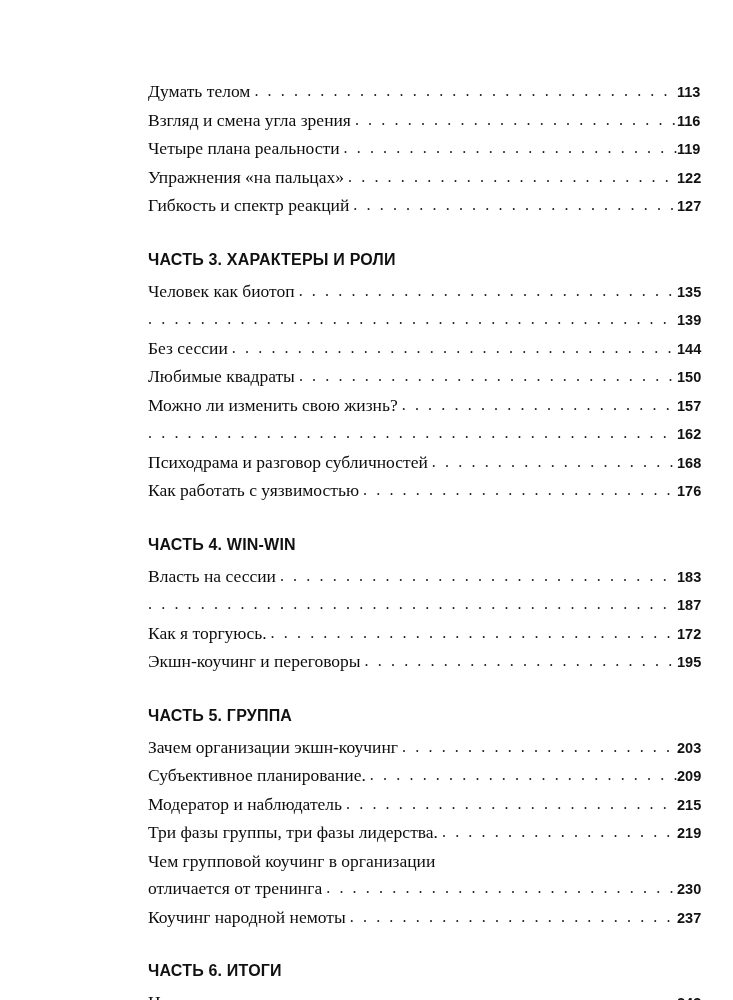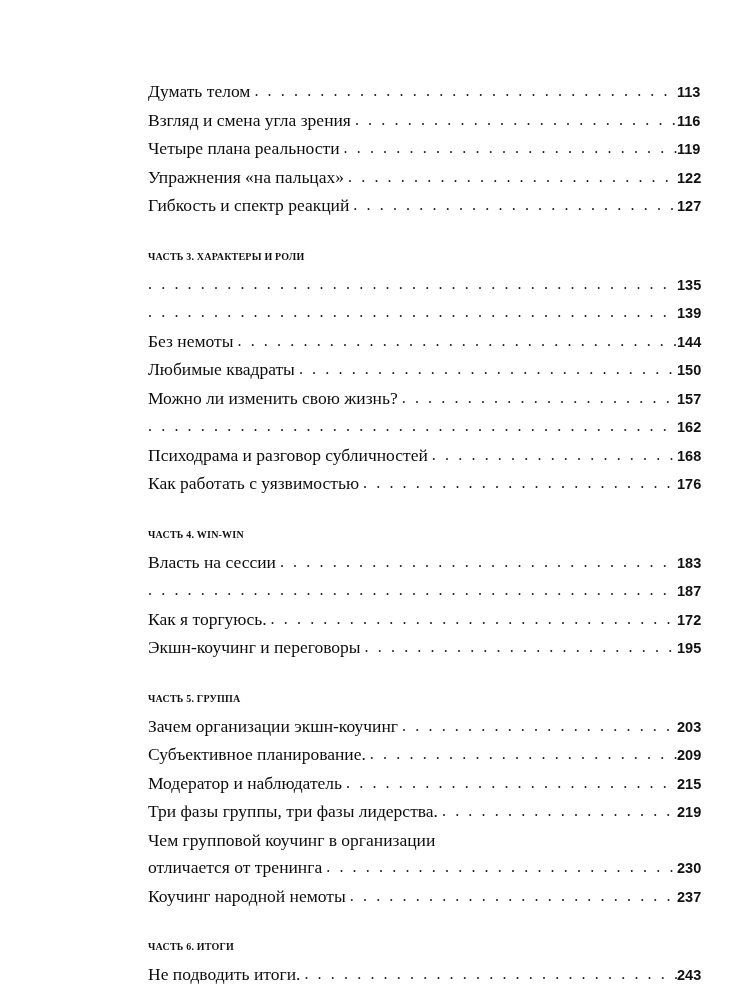--- a/index.html
+++ b/index.html
@@ -26,23 +26,23 @@
   .toc {
     position: absolute;
     left: 148px;
     top: 78px;
     width: 565px;
   }
   .section {
     margin-bottom: 0;
   }
   .section-title {
-    font-family: Liberation Serif, serif;
+    font-family: Liberation Sans, sans-serif;
     font-weight: bold;
-    font-size: 10px;
+    font-size: 16px;
     letter-spacing: 0.2px;
     color: #111111;
     margin-top: 30px;
     margin-bottom: 9px;
   }
   .entry {
     display: flex;
     align-items: baseline;
     width: 100%;
     font-size: 17.5px;
@@ -105,29 +105,30 @@
         </div>
         <div class="entry">
           <span class="label">Гибкость и спектр реакций</span>
           <span class="dots">. . . . . . . . . . . . . . . . . . . . . . . . . . . . . . . . . . . . . . . . . . . . . . . . . . . . . . . . . . . . . . . . . . . . . . . . . . . . . . . . . . . . . . . . . . . . . . . . . . . . . . . . . . . . . . . . . .</span>
           <span class="page-num">127</span>
         </div>
       </div>
       <div class="section">
         <div class="section-title">ЧАСТЬ 3. ХАРАКТЕРЫ И РОЛИ</div>
         <div class="entry">
+          <span class="label">Человек как биотоп</span>
           <span class="dots">. . . . . . . . . . . . . . . . . . . . . . . . . . . . . . . . . . . . . . . . . . . . . . . . . . . . . . . . . . . . . . . . . . . . . . . . . . . . . . . . . . . . . . . . . . . . . . . . . . . . . . . . . . . . . . . . . .</span>
           <span class="page-num">135</span>
         </div>
         <div class="entry">
           <span class="dots">. . . . . . . . . . . . . . . . . . . . . . . . . . . . . . . . . . . . . . . . . . . . . . . . . . . . . . . . . . . . . . . . . . . . . . . . . . . . . . . . . . . . . . . . . . . . . . . . . . . . . . . . . . . . . . . . . .</span>
           <span class="page-num">139</span>
         </div>
         <div class="entry">
-          <span class="label">Без немоты</span>
+          <span class="label">Без сессии</span>
           <span class="dots">. . . . . . . . . . . . . . . . . . . . . . . . . . . . . . . . . . . . . . . . . . . . . . . . . . . . . . . . . . . . . . . . . . . . . . . . . . . . . . . . . . . . . . . . . . . . . . . . . . . . . . . . . . . . . . . . . .</span>
           <span class="page-num">144</span>
         </div>
         <div class="entry">
           <span class="label">Любимые квадраты</span>
           <span class="dots">. . . . . . . . . . . . . . . . . . . . . . . . . . . . . . . . . . . . . . . . . . . . . . . . . . . . . . . . . . . . . . . . . . . . . . . . . . . . . . . . . . . . . . . . . . . . . . . . . . . . . . . . . . . . . . . . . .</span>
           <span class="page-num">150</span>
         </div>
         <div class="entry">
           <span class="label">Можно ли изменить свою жизнь?</span>

